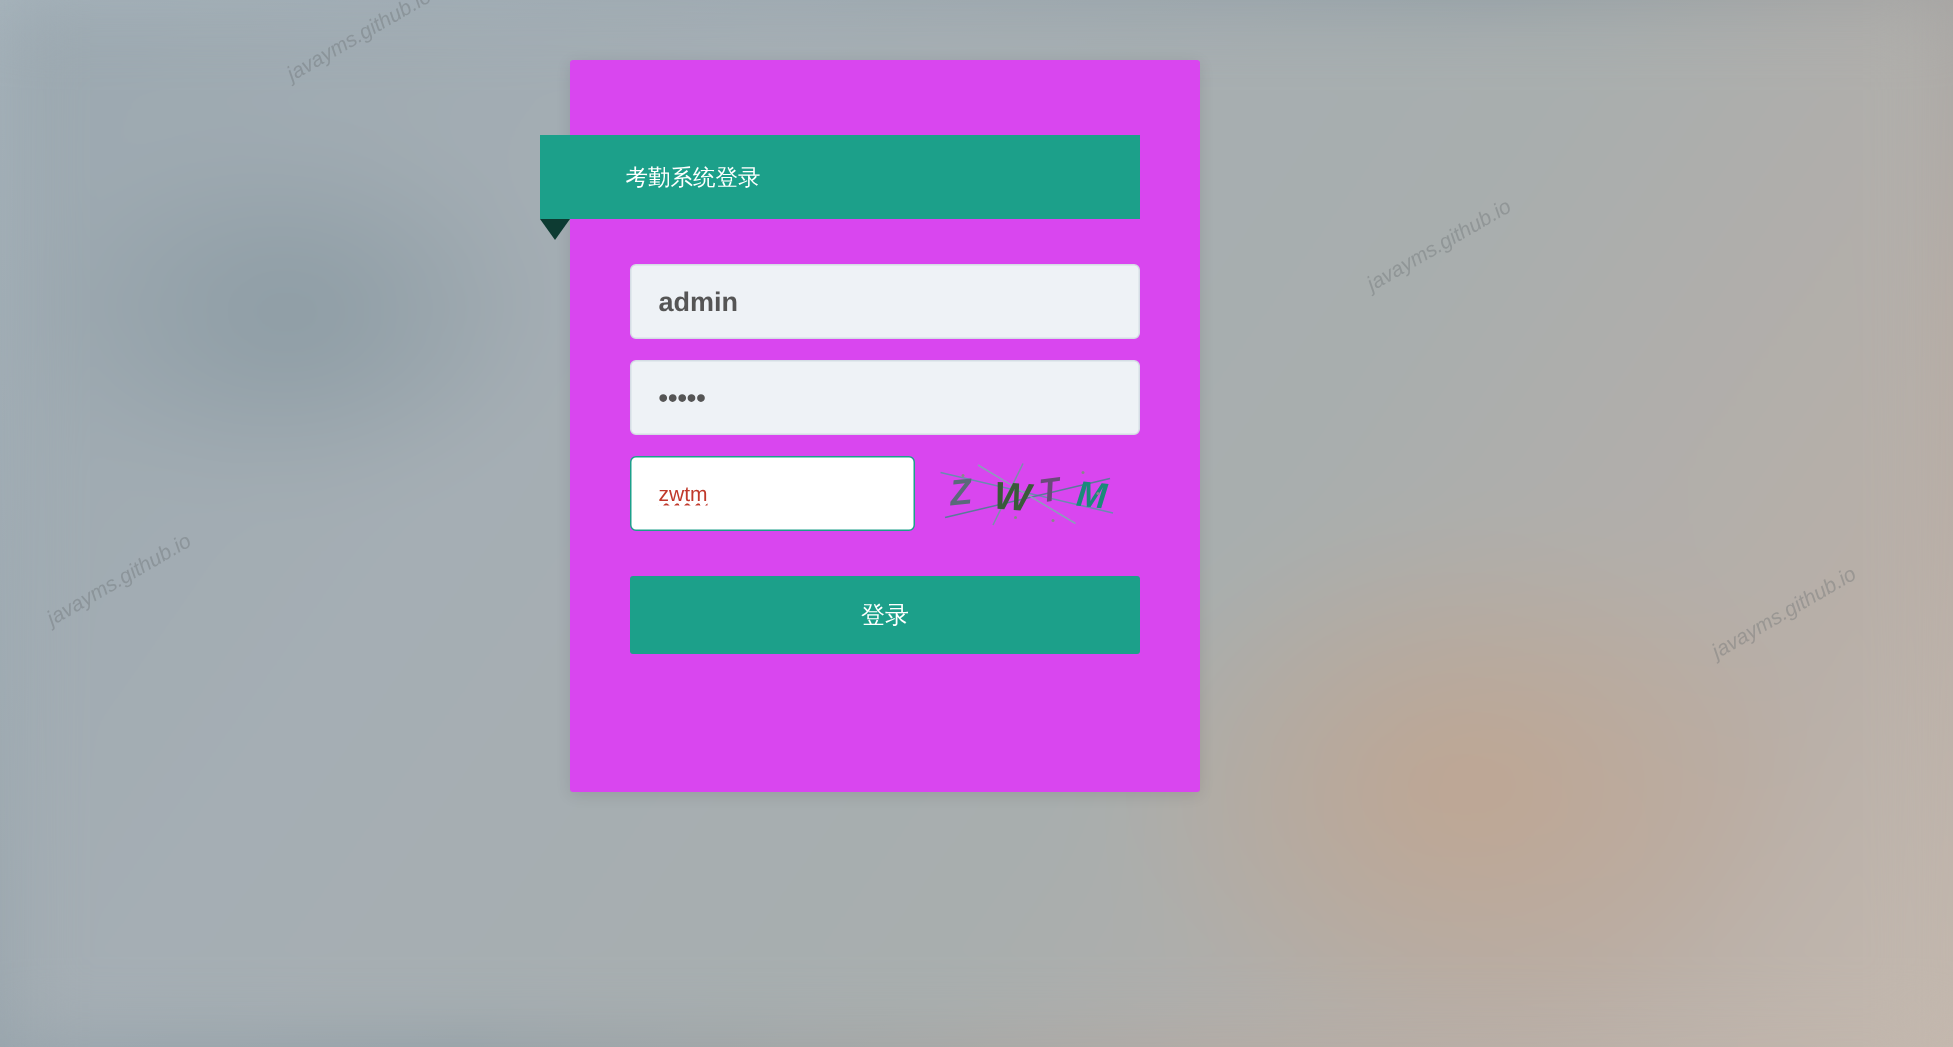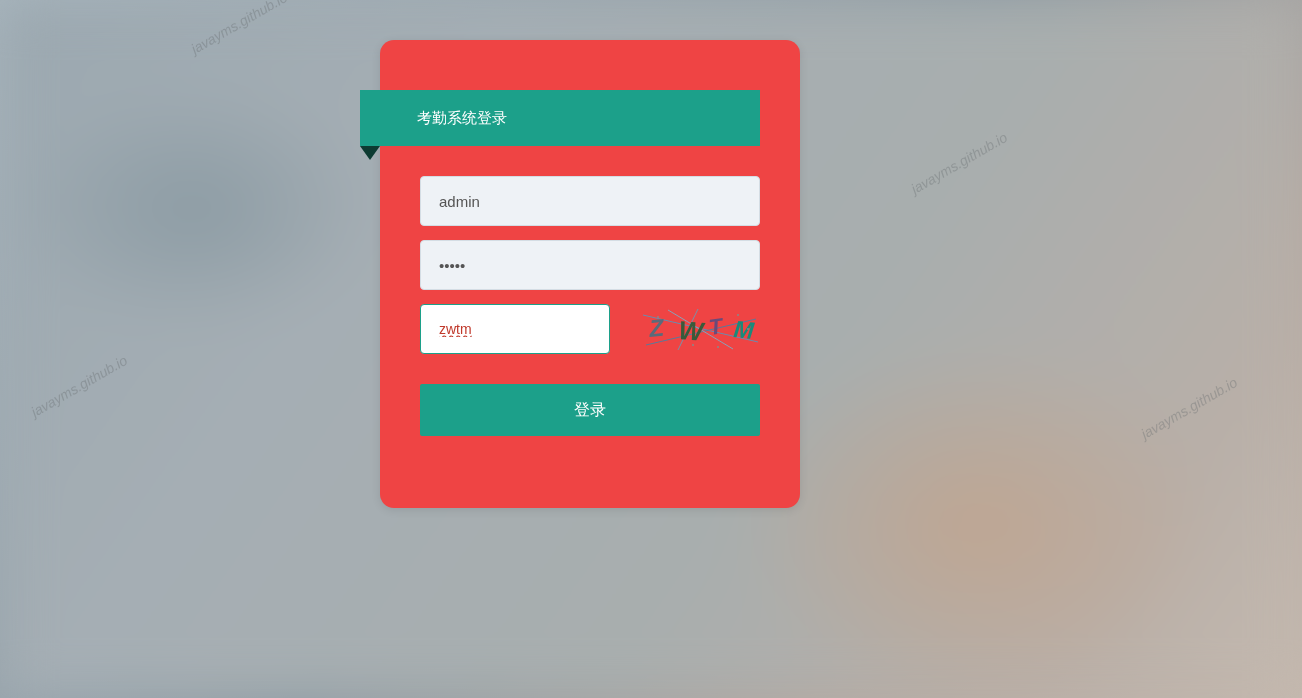--- a/index.html
+++ b/index.html
@@ -42,24 +42,24 @@
     .wm1 { top: 15px; left: 185px; }
     .wm2 { top: 155px; left: 905px; }
     .wm3 { top: 378px; left: 25px; }
     .wm4 { top: 400px; left: 1135px; }
     
     .login-card {
       position: absolute;
       left: 380px;
       top: 40px;
       width: 420px;
-      background: #ef4444;
-      border-radius: 14px;
+      background: #d946ef;
+      border-radius: 2px;
       box-shadow: 0 2px 10px rgba(0,0,0,0.1);
-      padding-bottom: 72px;
+      padding-bottom: 92px;
       z-index: 10;
     }
     
     .title-banner {
       position: relative;
       left: -20px;
       margin-top: 50px;
       width: 400px;
       height: 56px;
       background: #1ca08a;
@@ -86,30 +86,31 @@
       padding: 30px 40px 0 40px;
     }
     
     .text-input {
       width: 100%;
       height: 50px;
       border: 1px solid #d4dde4;
       background: #eef2f6;
       border-radius: 4px;
       padding: 0 18px;
-      font-size: 15px;
+      font-size: 18px;
       color: #555;
       margin-bottom: 14px;
       outline: none;
+      font-weight: bold;
     }
     
     .captcha-row {
       display: flex;
       align-items: center;
-      gap: 28px;
+      gap: 12px;
       margin-bottom: 30px;
     }
     
     .captcha-input {
       width: 190px;
       height: 50px;
       border: 1px solid #1ca08a;
       background: #ffffff;
       border-radius: 4px;
       padding: 0 18px;

